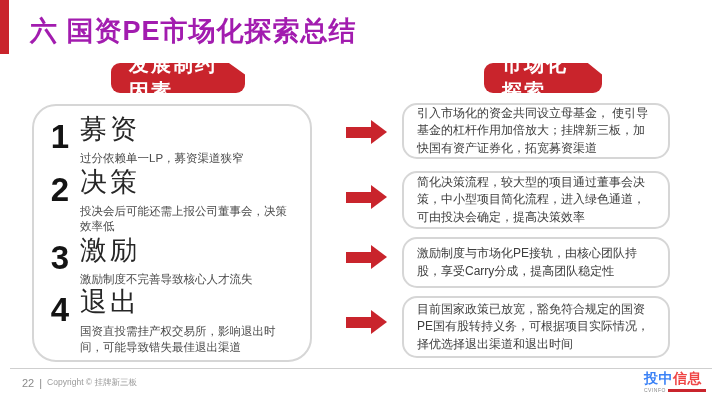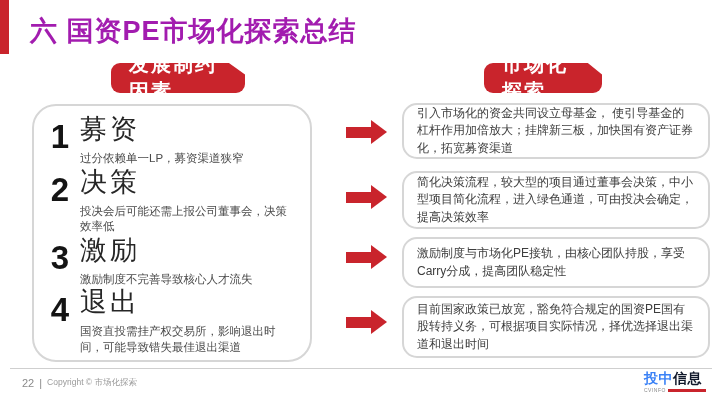--- a/index.html
+++ b/index.html
@@ -67,21 +67,21 @@
     border-top:12.5px solid transparent;
     border-bottom:12.5px solid transparent;
   }
   .arrow1{top:127px;}
   .arrow2{top:192px;}
   .arrow3{top:252px;}
   .arrow4{top:317px;}
 
   
   .rbox{
-    position:absolute;left:402px;width:308px;
+    position:absolute;left:402px;width:268px;
     border:2px solid #d6d6d6;border-radius:15px;
     box-sizing:border-box;
     display:flex;align-items:center;
     padding:6px 13px;
   }
   .rbox p{
     margin:0;font-size:12px;color:#3d3d3d;line-height:1.45;
   }
   .rbox1{top:103px;height:56px;}
   .rbox2{top:171px;height:58px;}
@@ -96,21 +96,21 @@
     position:absolute;left:22px;top:377px;
     font-size:8.5px;color:#9a9a9a;display:flex;align-items:center;gap:5px;
   }
   .footer-page{font-size:11px;color:#8a8a8a;text-align:center;}
   .footer-sep{color:#8a8a8a;font-size:11px;}
   .logo{
     position:absolute;right:14px;top:371px;width:62px;
   }
   .logo-cn{font-size:14px;font-weight:bold;line-height:1.1;letter-spacing:.5px;white-space:nowrap;}
   .logo-cn .red{color:#3b82f6;}
-  .logo-cn .dark{color:#0f172a;}
+  .logo-cn .dark{color:#ef4444;}
   .logo-sub{display:flex;align-items:center;gap:2px;margin-top:1px;}
   .logo-en{font-size:5px;color:#8a8a8a;letter-spacing:.5px;}
   .logo-bar{flex:1;height:3px;background:#c9242c;}
 </style>
 </head>
 <body>
 
 <div class="slide">
 
   <div class="accent-bar"></div>
@@ -165,21 +165,21 @@
     <p>激励制度与市场化PE接轨，由核心团队持股，享受Carry分成，提高团队稳定性</p>
   </div>
   <div class="rbox rbox4">
     <p>目前国家政策已放宽，豁免符合规定的国资PE国有股转持义务，可根据项目实际情况，择优选择退出渠道和退出时间</p>
   </div>
 
   <div class="footer-line"></div>
   <div class="footer-text">
     <span class="footer-page">22</span>
     <span class="footer-sep">|</span>
-    <span>Copyright © 市场化探索</span>
+    <span>Copyright © 挂牌新三板</span>
   </div>
 
   <div class="logo">
     <div class="logo-cn">
       <span class="red">投中</span><span class="dark">信息</span>
     </div>
     <div class="logo-sub">
       <span class="logo-en">CVINFO</span>
       <span class="logo-bar"></span>
     </div>

